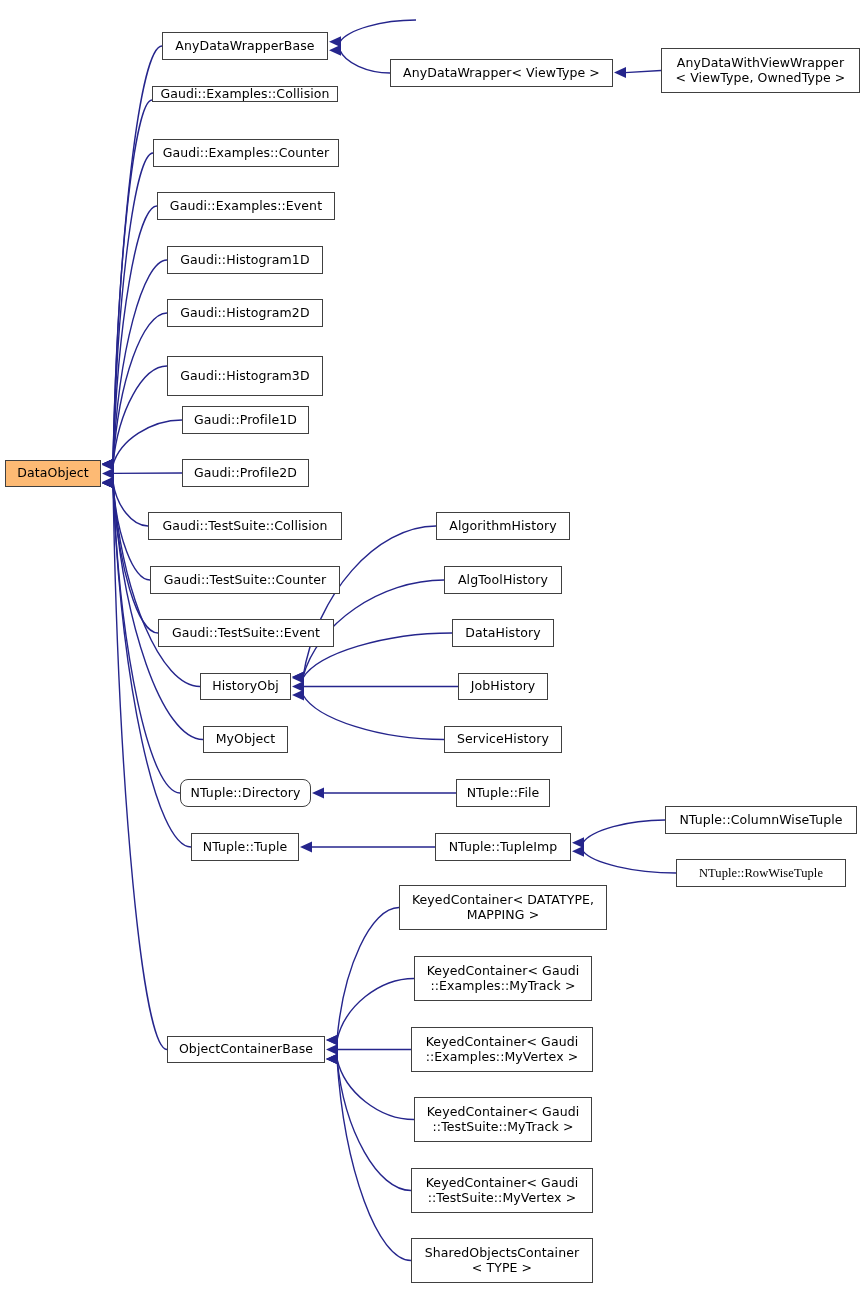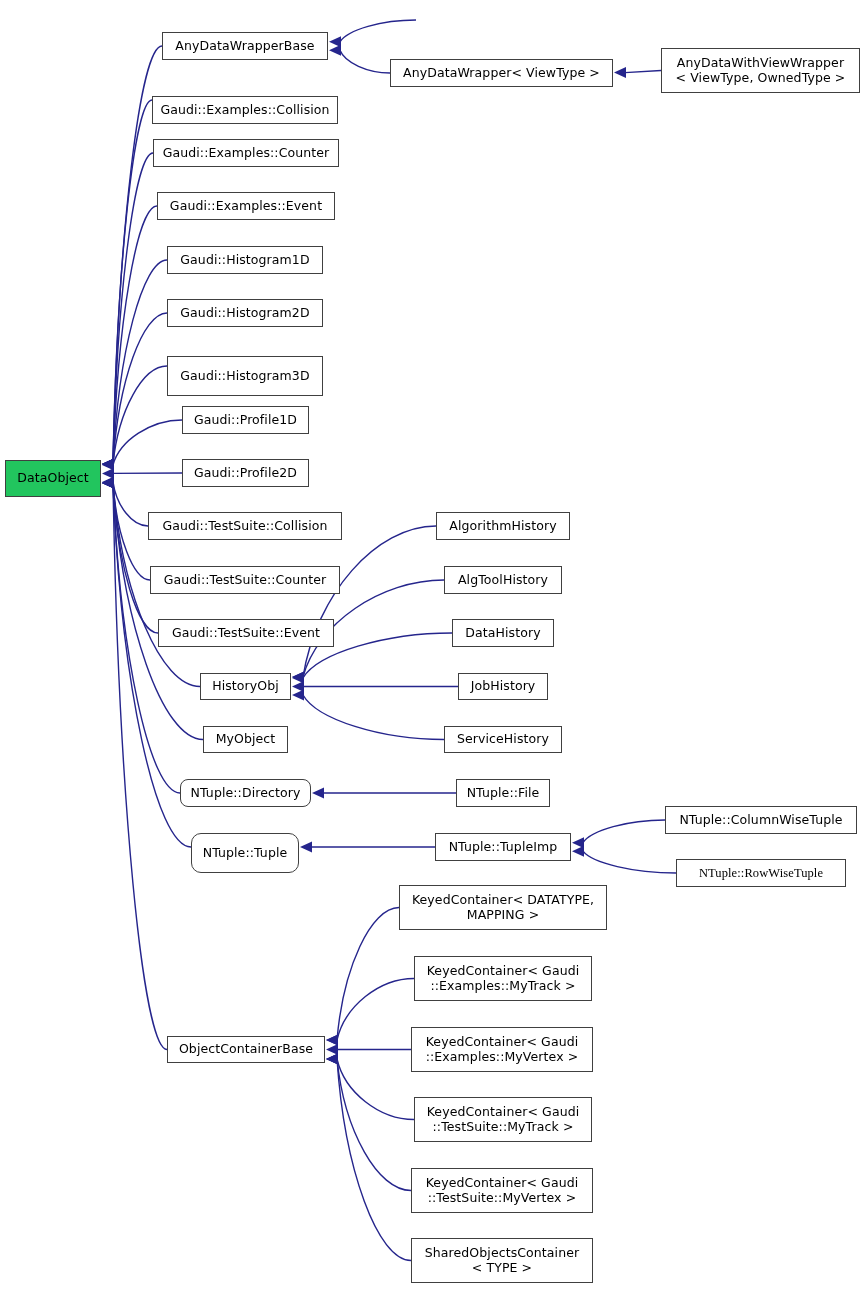--- a/index.html
+++ b/index.html
@@ -184,37 +184,37 @@
       </g>
       <g>
         <path d="M 411 1190.5 C 377.7 1190.5, 344.4 1131.325, 337 1059" fill="none" stroke="#25258c" stroke-width="1.4"></path>
         <polygon points="326,1059 338,1053.5 338,1064.5" fill="#25258c"></polygon>
       </g>
       <g>
         <path d="M 411 1260.5 C 377.7 1260.5, 344.4 1169.825, 337 1059" fill="none" stroke="#25258c" stroke-width="1.4"></path>
         <polygon points="326,1059 338,1053.5 338,1064.5" fill="#25258c"></polygon>
       </g>
     </svg>
-<div class="node root" style="left: 5px; top: 460px; width: 96px; height: 37px; border-color: rgb(64, 64, 64); background: #22c55e;">DataObject</div>
+<div class="node root" style="left: 5px; top: 460px; width: 96px; height: 27px; border-color: rgb(64, 64, 64); background: #fdba74;">DataObject</div>
     <div class="node" style="left: 162px; top: 32px; width: 166px; height: 28px; border-color: rgb(64, 64, 64);">AnyDataWrapperBase</div>
-    <div class="node" style="left: 152px; top: 96px; width: 186px; height: 28px; border-color: rgb(64, 64, 64);">Gaudi::Examples::Collision</div>
+    <div class="node" style="left: 152px; top: 86px; width: 186px; height: 16px; border-color: rgb(64, 64, 64);">Gaudi::Examples::Collision</div>
     <div class="node" style="left: 153px; top: 139px; width: 186px; height: 28px; border-color: rgb(64, 64, 64);">Gaudi::Examples::Counter</div>
     <div class="node" style="left: 157px; top: 192px; width: 178px; height: 28px; border-color: rgb(64, 64, 64);">Gaudi::Examples::Event</div>
     <div class="node" style="left: 167px; top: 246px; width: 156px; height: 28px; border-color: rgb(64, 64, 64);">Gaudi::Histogram1D</div>
     <div class="node" style="left: 167px; top: 299px; width: 156px; height: 28px; border-color: rgb(64, 64, 64);">Gaudi::Histogram2D</div>
     <div class="node" style="left: 167px; top: 356px; width: 156px; height: 40px; border-color: rgb(64, 64, 64); text-align: center;">Gaudi::Histogram3D</div>
     <div class="node" style="left: 182px; top: 406px; width: 127px; height: 28px; border-color: rgb(64, 64, 64);">Gaudi::Profile1D</div>
     <div class="node" style="left: 182px; top: 459px; width: 127px; height: 28px; border-color: rgb(64, 64, 64);">Gaudi::Profile2D</div>
     <div class="node" style="left: 148px; top: 512px; width: 194px; height: 28px; border-color: rgb(64, 64, 64);">Gaudi::TestSuite::Collision</div>
     <div class="node" style="left: 150px; top: 566px; width: 190px; height: 28px; border-color: rgb(64, 64, 64);">Gaudi::TestSuite::Counter</div>
     <div class="node" style="left: 158px; top: 619px; width: 176px; height: 28px; border-color: rgb(64, 64, 64);">Gaudi::TestSuite::Event</div>
     <div class="node" style="left: 200px; top: 673px; width: 91px; height: 27px; border-color: rgb(64, 64, 64);">HistoryObj</div>
     <div class="node" style="left: 203px; top: 726px; width: 85px; height: 27px; border-color: rgb(64, 64, 64);">MyObject</div>
     <div class="node" style="left: 180px; top: 779px; width: 131px; height: 28px; border-color: rgb(64, 64, 64); border-radius: 8px;">NTuple::Directory</div>
-    <div class="node" style="left: 191px; top: 833px; width: 108px; height: 40px; border-color: rgb(64, 64, 64); border-radius: 10px;">NTuple::Tuple</div>
+    <div class="node" style="left: 191px; top: 833px; width: 108px; height: 28px; border-color: rgb(64, 64, 64);">NTuple::Tuple</div>
     <div class="node" style="left: 167px; top: 1036px; width: 158px; height: 27px; border-color: rgb(64, 64, 64);">ObjectContainerBase</div>
     <div class="node" style="left: 390px; top: 59px; width: 223px; height: 28px; border-color: rgb(64, 64, 64);">AnyDataWrapper&lt; ViewType &gt;</div>
     <div class="node" style="left: 661px; top: 48px; width: 199px; height: 45px; border-color: rgb(64, 64, 64);">AnyDataWithViewWrapper
 &lt; ViewType, OwnedType &gt;</div>
     <div class="node" style="left: 436px; top: 512px; width: 134px; height: 28px; border-color: rgb(64, 64, 64);">AlgorithmHistory</div>
     <div class="node" style="left: 444px; top: 566px; width: 118px; height: 28px; border-color: rgb(64, 64, 64);">AlgToolHistory</div>
     <div class="node" style="left: 452px; top: 619px; width: 102px; height: 28px; border-color: rgb(64, 64, 64);">DataHistory</div>
     <div class="node" style="left: 458px; top: 673px; width: 90px; height: 27px; border-color: rgb(64, 64, 64);">JobHistory</div>
     <div class="node" style="left: 444px; top: 726px; width: 118px; height: 27px; border-color: rgb(64, 64, 64);">ServiceHistory</div>
     <div class="node" style="left: 456px; top: 779px; width: 94px; height: 28px; border-color: rgb(64, 64, 64);">NTuple::File</div>

